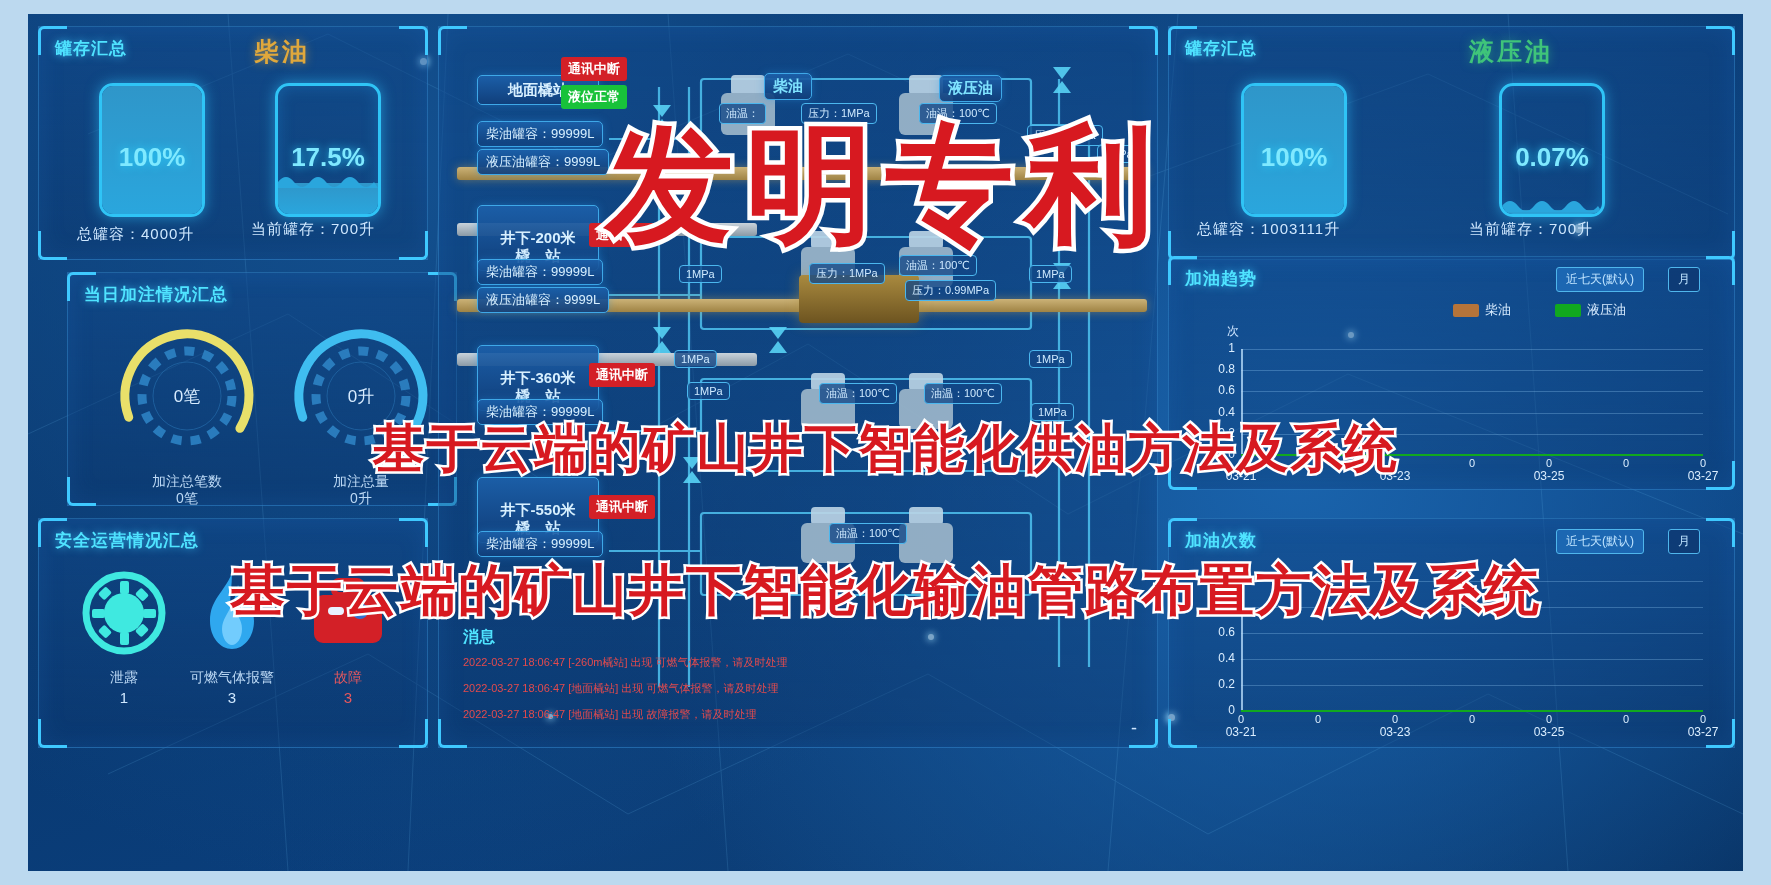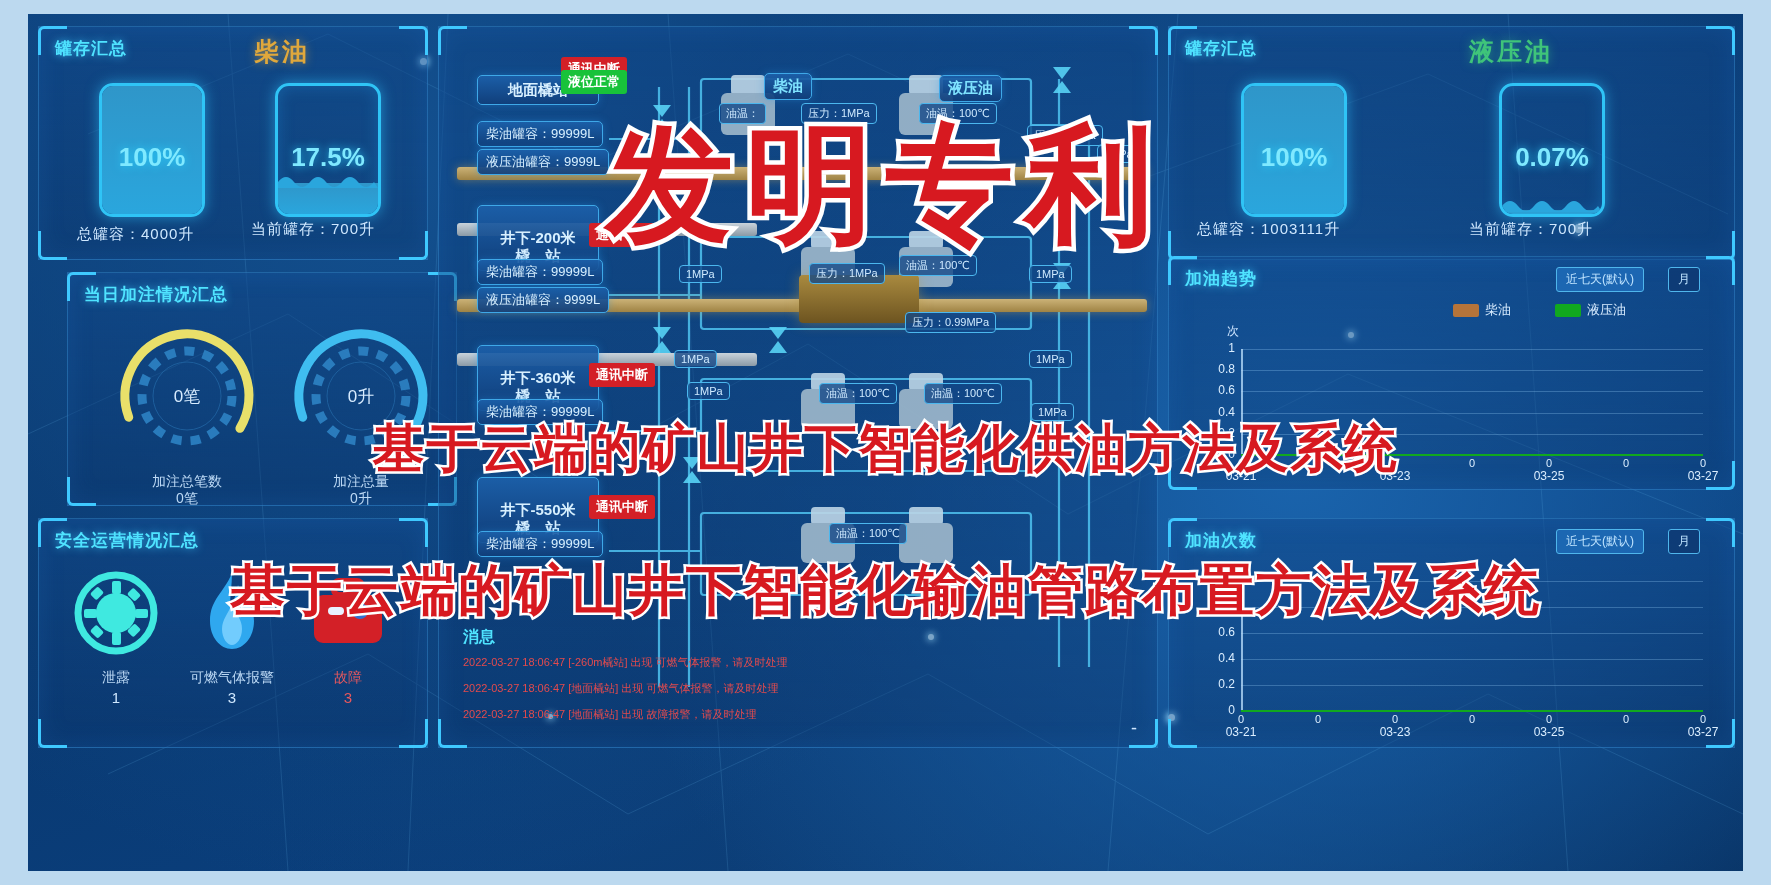--- a/index.html
+++ b/index.html
@@ -169,21 +169,21 @@
         <div>加注总量</div>
         <div>0升</div>
       </div>
     </div>
 
     <div class="panel" style="left:10px;top:504px;width:388px;height:228px;">
       <span class="corner-bl"></span>
         <span class="corner-br"></span>
       <div class="p-title">安全运营情况汇总</div>
 
-      <div class="safe-item" style="left:12px;top:48px;">
+      <div class="safe-item" style="left:20px;top:48px;">
         <svg width="92" height="92" viewBox="0 0 92 92">
           <circle cx="46" cy="46" r="38" fill="none" stroke="#3fe9e0" stroke-width="7"></circle>
           <g fill="#3fe9e0">
             <circle cx="46" cy="46" r="20"></circle>
             <rect x="42" y="14" width="9" height="13" rx="2"></rect>
               <rect x="42" y="65" width="9" height="13" rx="2"></rect>
             <rect x="14" y="42" width="13" height="9" rx="2"></rect>
               <rect x="65" y="42" width="13" height="9" rx="2"></rect>
             <rect x="22" y="22" width="11" height="9" rx="2" transform="rotate(-45 27 27)"></rect>
             <rect x="59" y="59" width="11" height="9" rx="2" transform="rotate(-45 64 64)"></rect>
@@ -275,21 +275,21 @@
       <div class="graybar" style="left:18px;top:196px;width:300px;"></div>
       <div class="graybar" style="left:18px;top:326px;width:300px;"></div>
 
       <div style="position:absolute;left:360px;top:248px;width:120px;height:48px;border-radius:4px;
                   background:linear-gradient(180deg,#a98a3f,#6d5420);box-shadow:0 0 14px rgba(180,150,70,.45);"></div>
 
       <div class="tag sta" style="left:38px;top:48px;width:100px;">
         <span>地面橇站</span>
       </div>
       <div class="badge red" style="left:122px;top:30px;">通讯中断</div>
-      <div class="badge green" style="left:122px;top:43px;">液位正常</div>
+      <div class="badge green" style="left:122px;top:58px;">液位正常</div>
       <div class="tag" style="left:38px;top:94px;">柴油罐容：99999L</div>
       <div class="tag" style="left:38px;top:122px;">液压油罐容：9999L</div>
 
       <div class="tag sta" style="left:38px;top:178px;width:100px;white-space:pre-line;">
         <span>井下-200米
 橇　站</span>
       </div>
       <div class="badge red" style="left:150px;top:196px;">通讯中断</div>
       <div class="tag" style="left:38px;top:232px;">柴油罐容：99999L</div>
       <div class="tag" style="left:38px;top:260px;">液压油罐容：9999L</div>
@@ -312,21 +312,21 @@
           <div class="tag" style="left: 325px; top: 46px; color: rgb(127, 227, 255); font-size: 15px; font-weight: bold;">柴油</div>
           <div class="tag" style="left: 500px; top: 48px; color: rgb(127, 227, 255); font-size: 15px; font-weight: bold;">液压油</div>
           <div class="pbox" style="left: 280px; top: 76px;">油温：</div>
           <div class="pbox" style="left: 362px; top: 76px;">压力：1MPa</div>
           <div class="pbox" style="left: 480px; top: 76px;">油温：100℃</div>
           <div class="pbox" style="left: 588px; top: 98px;">压力：1MPa</div>
           <div class="pbox" style="left: 658px; top: 118px;">1MPa</div>
           <div class="pbox" style="left: 240px; top: 238px;">1MPa</div>
           <div class="pbox" style="left: 370px; top: 236px;">压力：1MPa</div>
           <div class="pbox" style="left: 460px; top: 228px;">油温：100℃</div>
-          <div class="pbox" style="left: 466px; top: 253px; margin-top: 32px;">压力：0.99MPa</div>
+          <div class="pbox" style="left: 466px; top: 253px;">压力：0.99MPa</div>
           <div class="pbox" style="left: 590px; top: 238px;">1MPa</div>
           <div class="pbox" style="left: 235px; top: 323px;">1MPa</div>
           <div class="pbox" style="left: 590px; top: 323px;">1MPa</div>
           <div class="pbox" style="left: 248px; top: 355px;">1MPa</div>
           <div class="pbox" style="left: 380px; top: 356px;">油温：100℃</div>
           <div class="pbox" style="left: 485px; top: 356px;">油温：100℃</div>
           <div class="pbox" style="left: 592px; top: 376px;">1MPa</div>
           <div class="pbox" style="left: 390px; top: 496px;">油温：100℃</div>
         </div>
 

